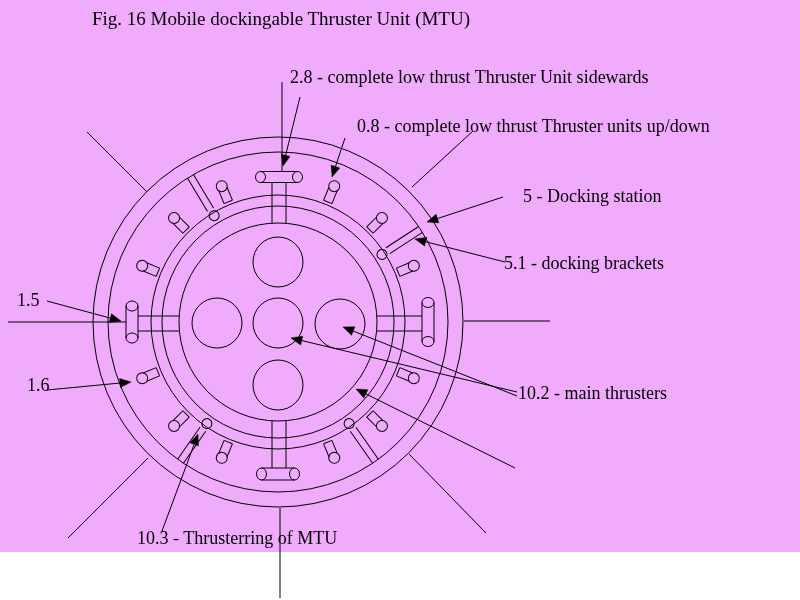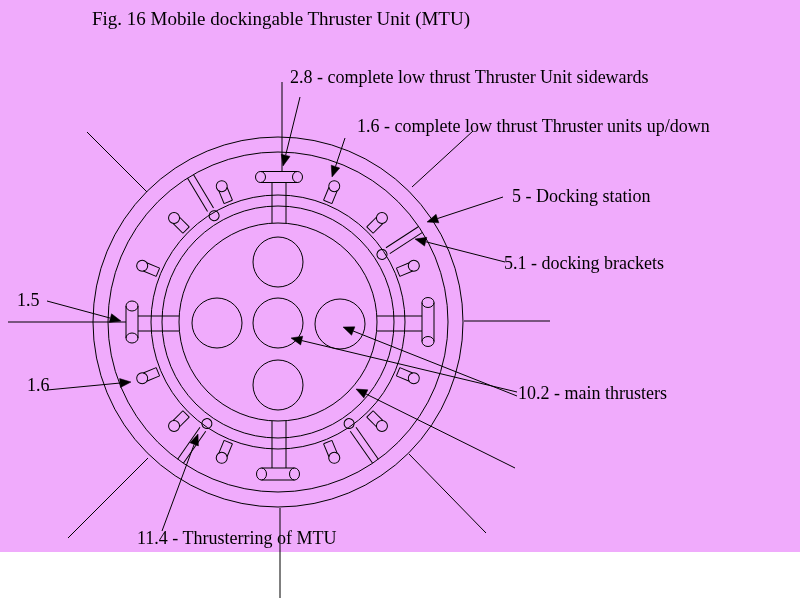--- a/index.html
+++ b/index.html
@@ -3,21 +3,21 @@
 <meta charset="utf-8">
 <style>
   html,body{margin:0;padding:0;background:#ffffff;width:800px;height:600px;overflow:hidden;}
   .canvas{position:relative;width:800px;height:552px;background:#f0abfc;
           font-family:"Liberation Serif", serif;color:#000;padding-left:40px;}
   svg{position:absolute;left:0;top:0;}
   .lbl{position:absolute;font-size:18px;line-height:20px;white-space:nowrap;color:#000;}
   .title{position:absolute;left:92px;top:8px;font-size:19px;white-space:nowrap;}
   .l15top{left:290px;top:67px;}
   .l16top{left:357px;top:116px;}
-  .l5{left:512px;top:186px;}
+  .l5{left:523px;top:186px;}
   .l51{left:504px;top:253px;}
   .l102{left:518px;top:383px;}
   .l101{left:516px;top:459px;}
   .l103{left:137px;top:528px;}
   .l15left{left:17px;top:290px;}
   .l16left{left:27px;top:375px;}
 </style>
 </head>
 <body>
 
@@ -176,21 +176,21 @@
       <polygon points="198,434 198.39143683154163,445.87841644357167 189.95379846275557,442.74692179123866" fill="#000000" stroke="#000000" stroke-width="0.5"></polygon>
       <line x1="47" y1="301" x2="110.38100267668906" y2="318.1300007234295" stroke="#000000" stroke-width="1"></line>
       <polygon points="121,321 109.20691206354658,322.4741359920567 111.55509328983155,313.78586545480226" fill="#000000" stroke="#000000" stroke-width="0.5"></polygon>
       <line x1="47" y1="390" x2="120.04954980146653" y2="383.04290001890797" stroke="#000000" stroke-width="1"></line>
       <polygon points="131,382 120.4761907182925,387.52262964558076 119.62290888464055,378.5631703922352" fill="#000000" stroke="#000000" stroke-width="0.5"></polygon>
     </svg>
 
   <div class="title">Fig. 16 Mobile dockingable Thruster Unit (MTU)</div>
 
   <div class="lbl l15top">2.8 - complete low thrust Thruster Unit sidewards</div>
-  <div class="lbl l16top">1.6 - complete low thrust Thruster units up/down</div>
+  <div class="lbl l16top">0.8 - complete low thrust Thruster units up/down</div>
   <div class="lbl l5">5 - Docking station</div>
   <div class="lbl l51">5.1 - docking brackets</div>
   <div class="lbl l102">10.2 - main thrusters</div>
-  <div class="lbl l103">11.4 - Thrusterring of MTU</div>
+  <div class="lbl l103">10.3 - Thrusterring of MTU</div>
   <div class="lbl l15left">1.5</div>
   <div class="lbl l16left">1.6</div>
 
 </div>
 
 </body></html>

